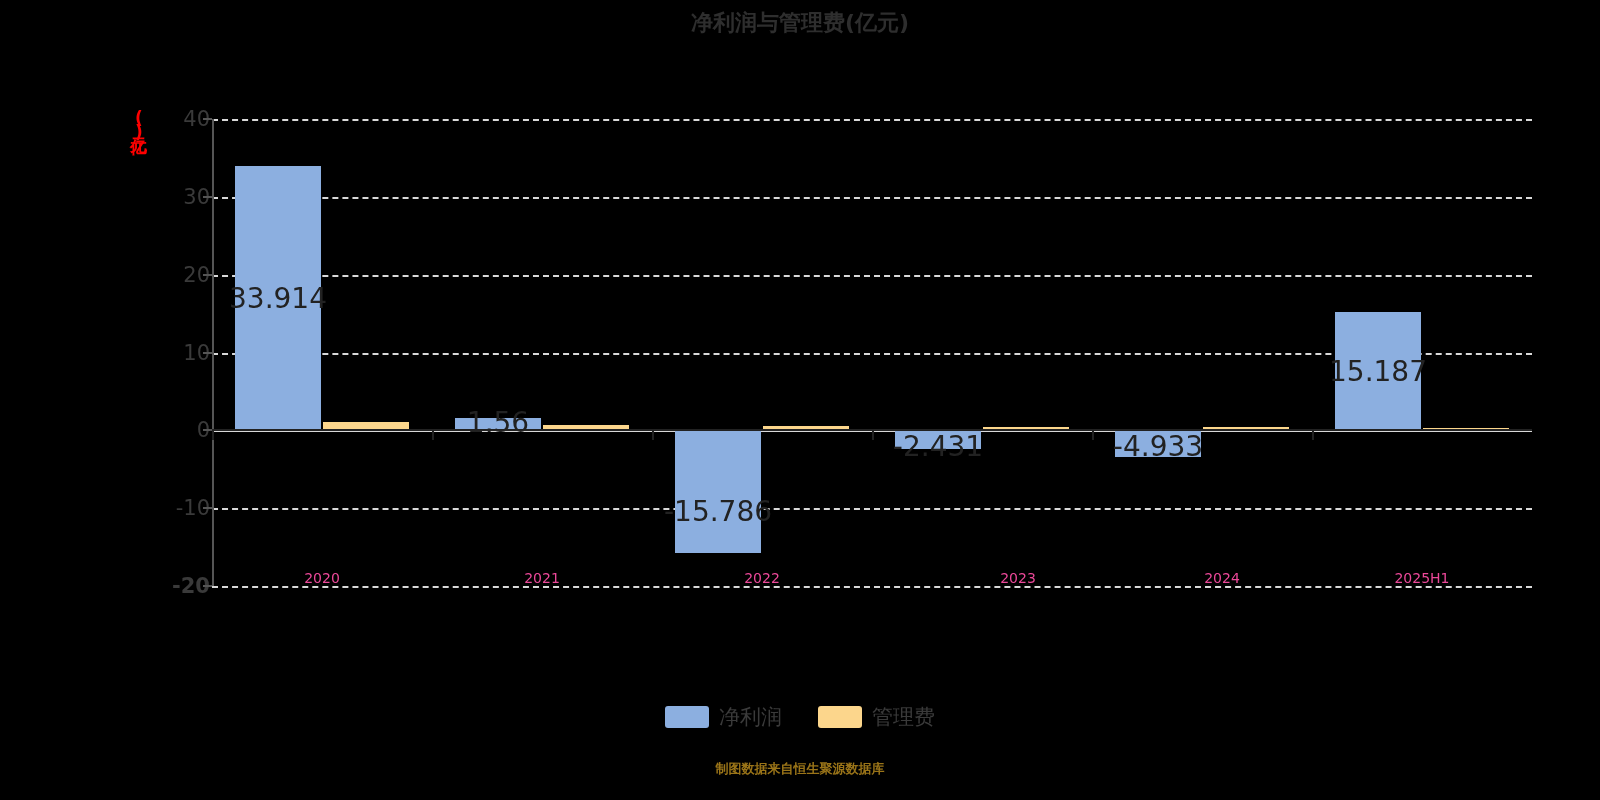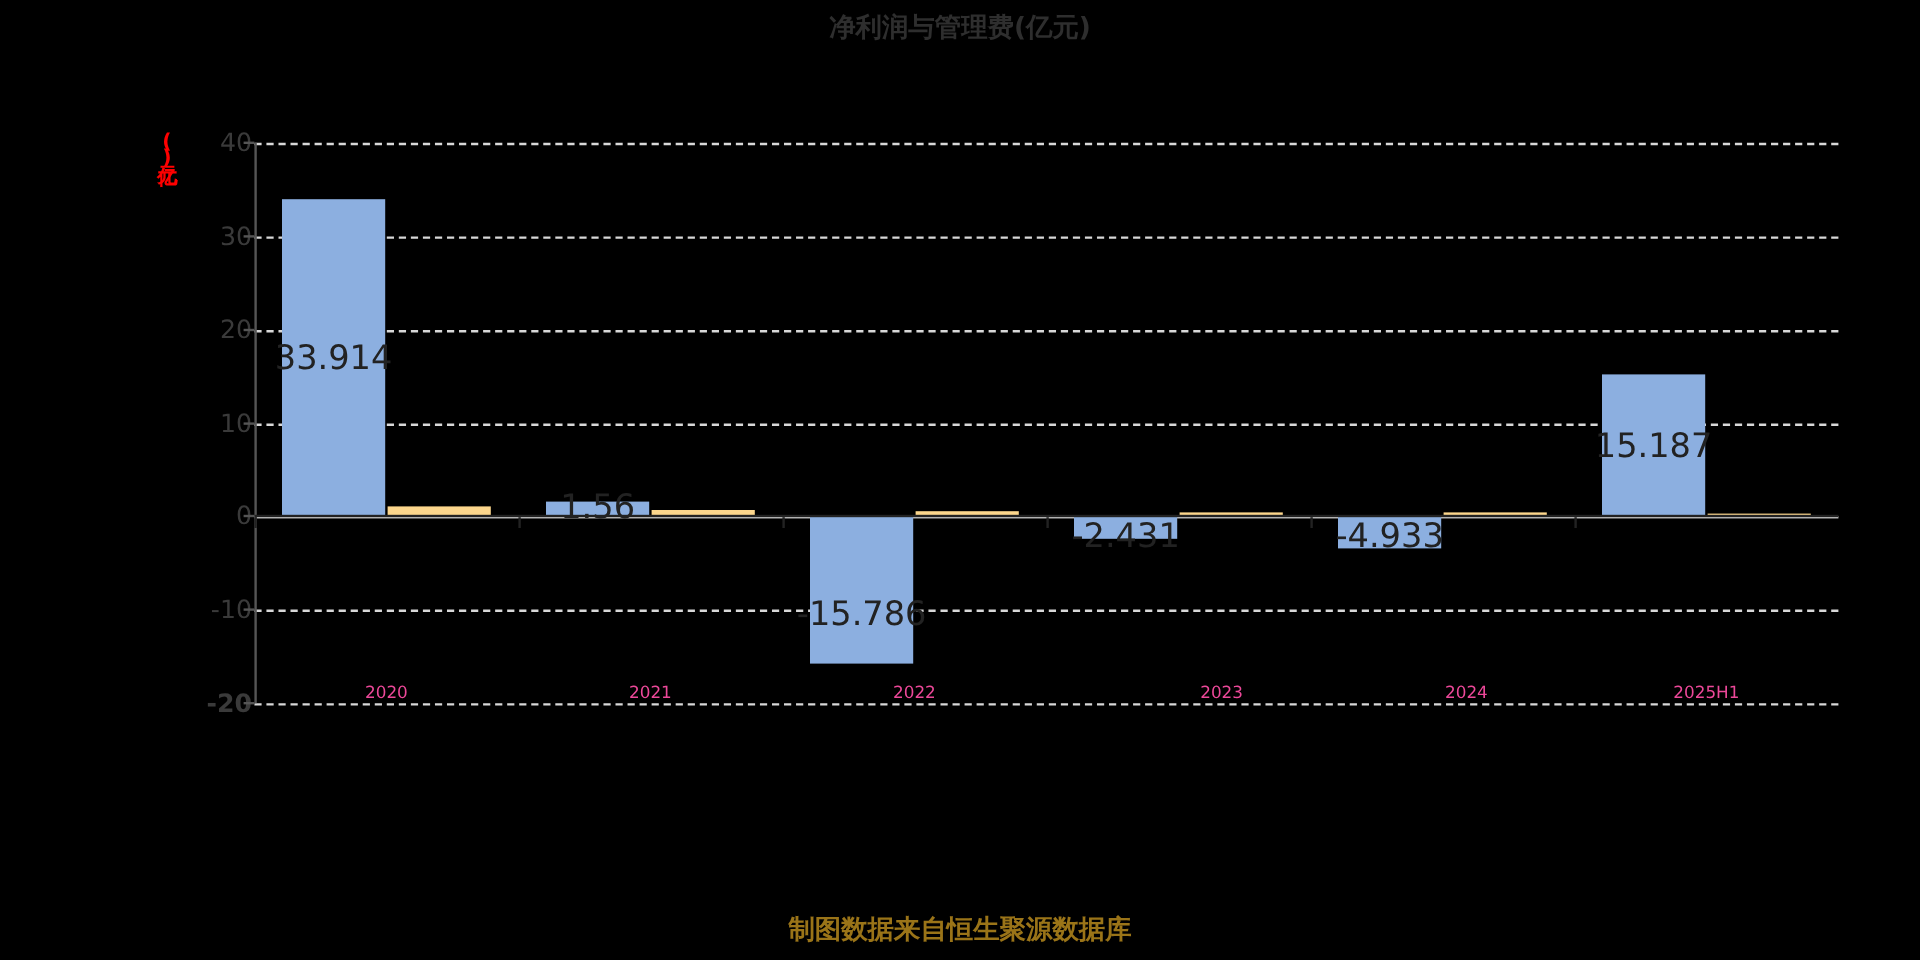--- a/index.html
+++ b/index.html
@@ -166,21 +166,21 @@
   }
 
   
   .footer {
     position: absolute;
     top: 760px;
     left: 0;
     width: 1600px;
     text-align: center;
     color: #9a7418;
-    font-size: 22px;
+    font-size: 13px;
     font-weight: bold;
     white-space: nowrap;
   }
 </style>
 </head>
 <body>
 
 <div id="chart-root">
 
   <div class="chart-title">净利润与管理费(亿元)</div>
@@ -242,16 +242,26 @@
       <div class="xtick" style="left: 762px;">2022</div>
       <div class="xtick-mark" style="left: 652px;"></div>
       <div class="xtick" style="left: 982px; margin-left: 36px;">2023</div>
       <div class="xtick-mark" style="left: 872px;"></div>
       <div class="xtick" style="left: 1202px; margin-left: 20px;">2024</div>
       <div class="xtick-mark" style="left: 1092px;"></div>
       <div class="xtick" style="left: 1422px;">2025H1</div>
       <div class="xtick-mark" style="left: 1312px;"></div>
     </div>
 
+  <div class="legend" id="legend-layer">
+      <div class="legend-item">
+        <div class="legend-swatch" style="background: rgb(140, 175, 224);"></div>
+        <div class="legend-text">净利润</div>
+      </div>
+      <div class="legend-item">
+        <div class="legend-swatch" style="background: rgb(252, 214, 140);"></div>
+        <div class="legend-text">管理费</div>
+      </div>
+    </div>
 
   <div class="footer">制图数据来自恒生聚源数据库</div>
 
 </div>
 
 </body></html>

